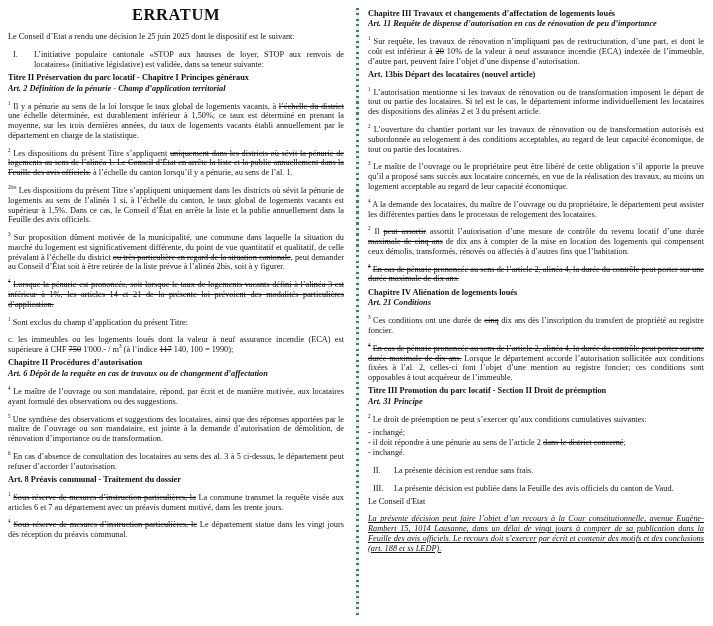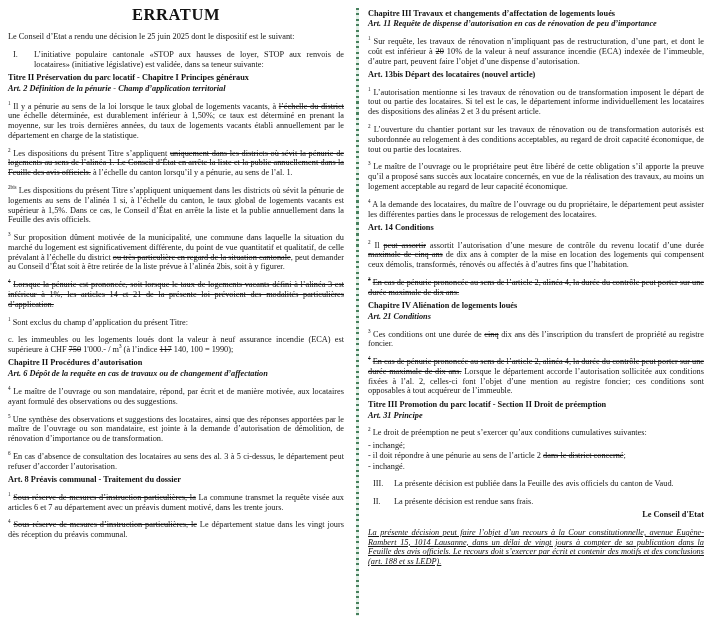--- a/index.html
+++ b/index.html
@@ -16,21 +16,21 @@
     background:repeating-linear-gradient(to bottom,#47805d 0 2px,#e3f0e8 2px 5.5px);
   }
   .blk{margin:8px 0 3px 0;}
   .title{font-size:16.5px;line-height:1.1;font-weight:bold;text-align:center;letter-spacing:.6px;margin:1px 0 6px 0;}
   .h{font-weight:bold;text-align:justify;margin:3.5px 0 1px 0;}
   .h + .h{margin-top:0;font-style:italic;}
   .p{text-align:justify;}
   .dash{text-align:justify;margin:0 0 .5px 0;}
   .li{position:relative;padding-left:26px;text-align:justify;}
   .li .marker{position:absolute;left:5px;}
-  .sig{text-align:right;font-weight:bold;margin:2px 0 2px 0;}
+  .sig{font-weight:normal;margin:2px 12px 2px 0;}
   .note{font-style:italic;text-align:justify;text-decoration:underline;}
   .sup{vertical-align:super;font-size:.62em;line-height:0;}
   .u{}
   .st{text-decoration:line-through;}
 </style>
 </head>
 <body>
 
 <div class="page">
   <div class="col">
@@ -58,35 +58,34 @@
       </div>
   </div>
   <div class="divider"></div>
   <div class="col">
     <div>
         <div class="blk h"><span>Chapitre III Travaux et changements d’affectation de logements loués</span></div>
         <div class="blk h"><span>Art. 11 Requête de dispense d’autorisation en cas de rénovation de peu d’importance</span></div>
         <div class="blk p"><span class="sup">1</span><span> Sur requête, les travaux de rénovation n’impliquant pas de restructuration, d’une part, et dont le coût est inférieur à </span><span class="st">20</span><span> </span><span class="u">10</span><span>% de la valeur à neuf assurance incendie (ECA) indexée de l’immeuble, d’autre part, peuvent faire l’objet d’une dispense d’autorisation.</span></div>
         <div class="blk h"><span class="u">Art. 13bis Départ des locataires (nouvel article)</span></div>
         <div class="blk p"><span class="sup u">1</span><span> </span><span class="u">L’autorisation mentionne si les travaux de rénovation ou de transformation imposent le départ de tout ou partie des locataires. Si tel est le cas, le département informe individuellement les locataires des dispositions des alinéas 2 et 3 du présent article.</span></div>
-        <div class="blk p"><span class="sup u">2</span><span> </span><span class="u">L’ouverture du chantier portant sur les travaux de rénovation ou de transformation autorisés est subordonnée au relogement à des conditions acceptables, au regard de droit capacité économique, de tout ou partie des locataires.</span></div>
+        <div class="blk p"><span class="sup u">2</span><span> </span><span class="u">L’ouverture du chantier portant sur les travaux de rénovation ou de transformation autorisés est subordonnée au relogement à des conditions acceptables, au regard de leur capacité économique, de tout ou partie des locataires.</span></div>
         <div class="blk p"><span class="sup u">3</span><span> </span><span class="u">Le maître de l’ouvrage ou le propriétaire peut être libéré de cette obligation s’il apporte la preuve qu’il a proposé sans succès aux locataire concernés, en vue de la réalisation des travaux, au moins un logement acceptable au regard de leur capacité économique.</span></div>
         <div class="blk p"><span class="sup u">4</span><span> </span><span class="u">A la demande des locataires, du maître de l’ouvrage ou du propriétaire, le département peut assister les différentes parties dans le processus de relogement des locataires.</span></div>
-        <div class="blk h"><span>Art. 14 Conditions</span></div>
         <div class="blk p"><span class="sup">2</span><span> Il </span><span class="st">peut assortir</span><span> </span><span class="u">assortit</span><span> l’autorisation d’une mesure de contrôle du revenu locatif d’une durée </span><span class="st">maximale de cinq ans</span><span> </span><span class="u">de dix ans</span><span> à compter de la mise en location des logements qui compensent ceux démolis, transformés, rénovés ou affectés à d’autres fins que l’habitation.</span></div>
         <div class="blk p"><span class="sup st">3</span><span> </span><span class="st">En cas de pénurie prononcée au sens de l’article 2, alinéa 4, la durée du contrôle peut porter sur une durée maximale de dix ans.</span></div>
         <div class="blk h"><span>Chapitre IV Aliénation de logements loués</span></div>
         <div class="blk h"><span>Art. 21 Conditions</span></div>
         <div class="blk p"><span class="sup">3</span><span> Ces conditions ont une durée de </span><span class="st">cinq</span><span> </span><span class="u">dix</span><span> ans dès l’inscription du transfert de propriété au registre foncier.</span></div>
         <div class="blk p"><span class="sup st">4</span><span> </span><span class="st">En cas de pénurie prononcée au sens de l’article 2, alinéa 4, la durée du contrôle peut porter sur une durée maximale de dix ans.</span><span> </span><span class="u">Lorsque le département accorde l’autorisation sollicitée aux conditions fixées à l’al. 2, celles-ci font l’objet d’une mention au registre foncier; ces conditions sont opposables à tout acquéreur de l’immeuble.</span></div>
         <div class="blk h"><span>Titre III Promotion du parc locatif - Section II Droit de préemption</span></div>
         <div class="blk h"><span>Art. 31 Principe</span></div>
         <div class="blk p"><span class="sup">2</span><span> Le droit de préemption ne peut s’exercer qu’aux conditions cumulatives suivantes:</span></div>
         <div class="blk dash"><span>- inchangé;</span></div>
         <div class="blk dash"><span>- il doit répondre à une pénurie au sens de l’article 2 </span><span class="st">dans le district concerné</span><span>;</span></div>
         <div class="blk dash"><span>- inchangé.</span></div>
+        <div class="blk li"><span class="marker">II.</span><span>La présente décision est rendue sans frais.</span></div>
         <div class="blk li"><span class="marker">III.</span><span>La présente décision est publiée dans la Feuille des avis officiels du canton de Vaud.</span></div>
-        <div class="blk li"><span class="marker">II.</span><span>La présente décision est rendue sans frais.</span></div>
         <div class="blk sig"><span>Le Conseil d'Etat</span></div>
         <div class="blk note"><span>La présente décision peut faire l’objet d’un recours à la Cour constitutionnelle, avenue Eugène-Rambert 15, 1014 Lausanne, dans un délai de vingt jours à compter de sa publication dans la Feuille des avis officiels. Le recours doit s’exercer par écrit et contenir des motifs et des conclusions (art. 188 et ss LEDP).</span></div>
       </div>
   </div>
 </div>
 
 </body></html>

